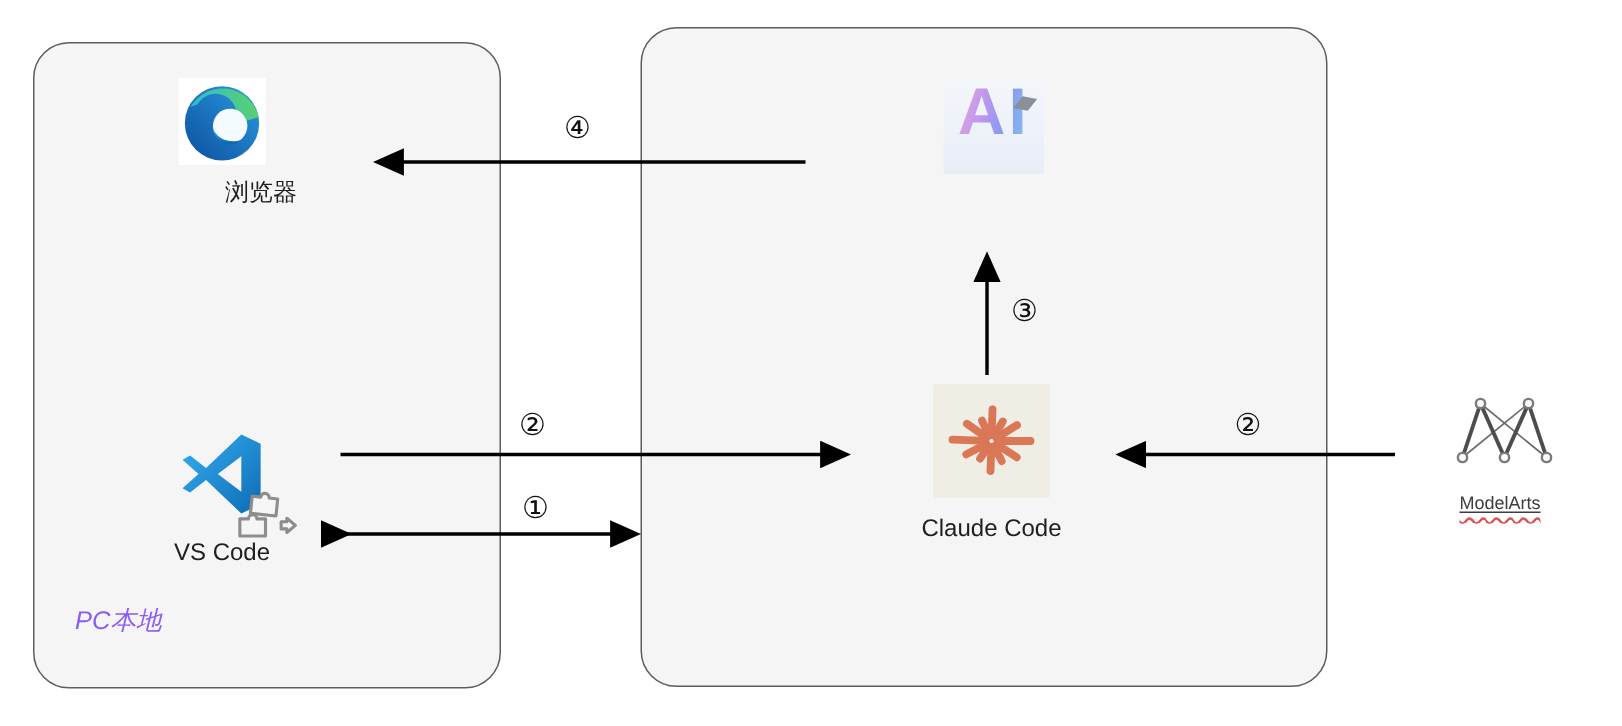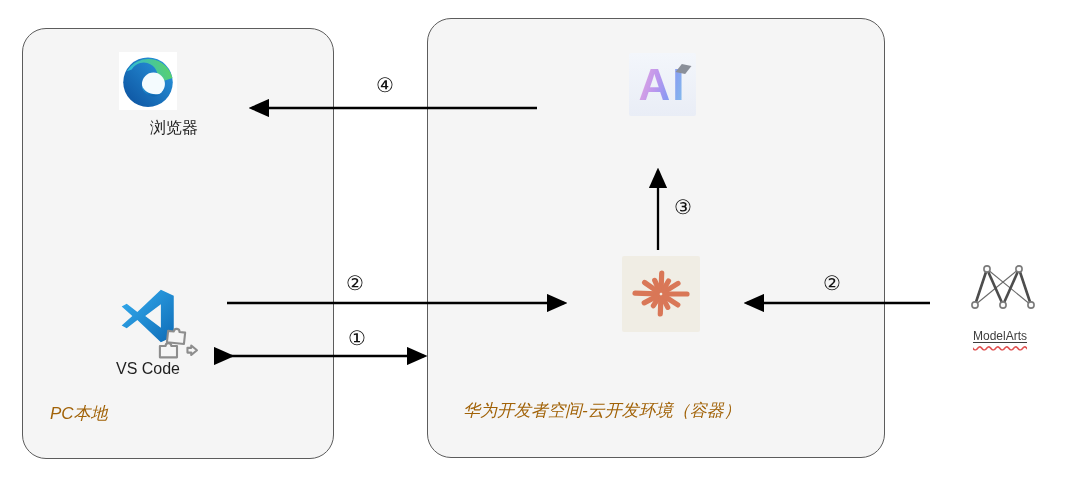--- a/index.html
+++ b/index.html
@@ -9,23 +9,23 @@
   }
   .group-box {
     position:absolute; background:#f5f5f5; border:1.5px solid #5c5c5c; border-radius:24px;
     box-sizing:border-box;
   }
   #local-box  { left:22px;  top:28px; width:312px; height:431px; }
   #cloud-box  { left:427px; top:18px; width:458px; height:440px; }
 
   .abs { position:absolute; }
   .node-label { position:absolute; text-align:center; font-size:16px; color:#1f1f1f; white-space:nowrap; }
-  .caption { position:absolute; font-style:italic; font-size:17px; color:#a16207; white-space:nowrap; }
+  .caption { position:absolute; font-style:italic; font-size:17px; color:#8b5cf6; white-space:nowrap; }
 
-  .tile { position:absolute; display:flex; align-items:center; justify-content:center; }
+  .tile { position:absolute; display:flex; align-items:flex-start; justify-content:center; }
   .ai-tile {
     background:linear-gradient(180deg,#f3f6fb 0%,#e9edf6 100%);
     border-radius:2px; overflow:hidden;
   }
   .ai-text {
     font-weight:800; font-size:44px; line-height:1; letter-spacing:2px;
     background:linear-gradient(105deg,#e9a8dd 0%,#bb96ee 38%,#8a9af2 62%,#7fc6ea 100%);
     -webkit-background-clip:text; background-clip:text; color:transparent;
   }
   .ai-cursor {
@@ -123,22 +123,22 @@
         <line x1="35.7" y1="35.7" x2="22.6" y2="26.5"></line>
         <line x1="35" y1="37.9" x2="13" y2="37.1"></line>
         <line x1="35.5" y1="39.9" x2="22.2" y2="46.9"></line>
         <line x1="36.8" y1="41.4" x2="31.4" y2="49.7"></line>
         <line x1="38.9" y1="42" x2="38.3" y2="58"></line>
         <line x1="40.8" y1="41.6" x2="45.8" y2="51.4"></line>
         <line x1="42.4" y1="40.2" x2="55.8" y2="48.9"></line>
       </g>
     </svg>
   </div>
+  <div class="node-label" style="left:591px; top:344px; width:140px;">Claude Code</div>
 
-  <div class="caption" style="left:463px; top:399px;">华为开发者空间-云开发环境（容器）</div>
 
   <svg class="abs" style="left:968px; top:262px;" viewBox="0 0 70 50" width="70" height="50">
     <g stroke="#6a6a6a" stroke-width="1.1">
       <line x1="19" y1="7" x2="63" y2="43"></line>
       <line x1="51" y1="7" x2="7" y2="43"></line>
     </g>
     <g stroke="#4d4d4d" stroke-width="2.6">
       <line x1="19" y1="7" x2="7" y2="43"></line>
       <line x1="19" y1="7" x2="35" y2="43"></line>
       <line x1="51" y1="7" x2="35" y2="43"></line>

